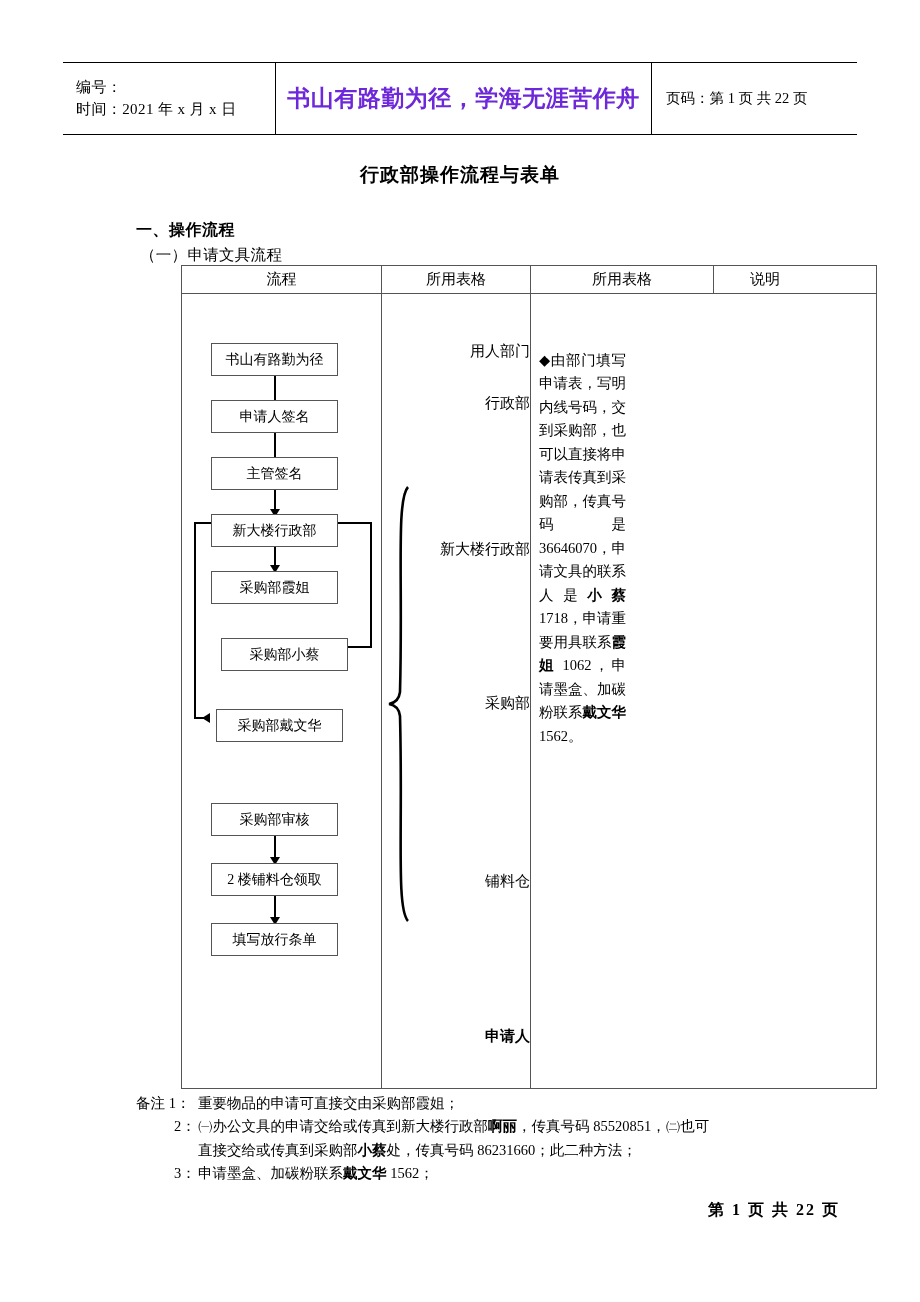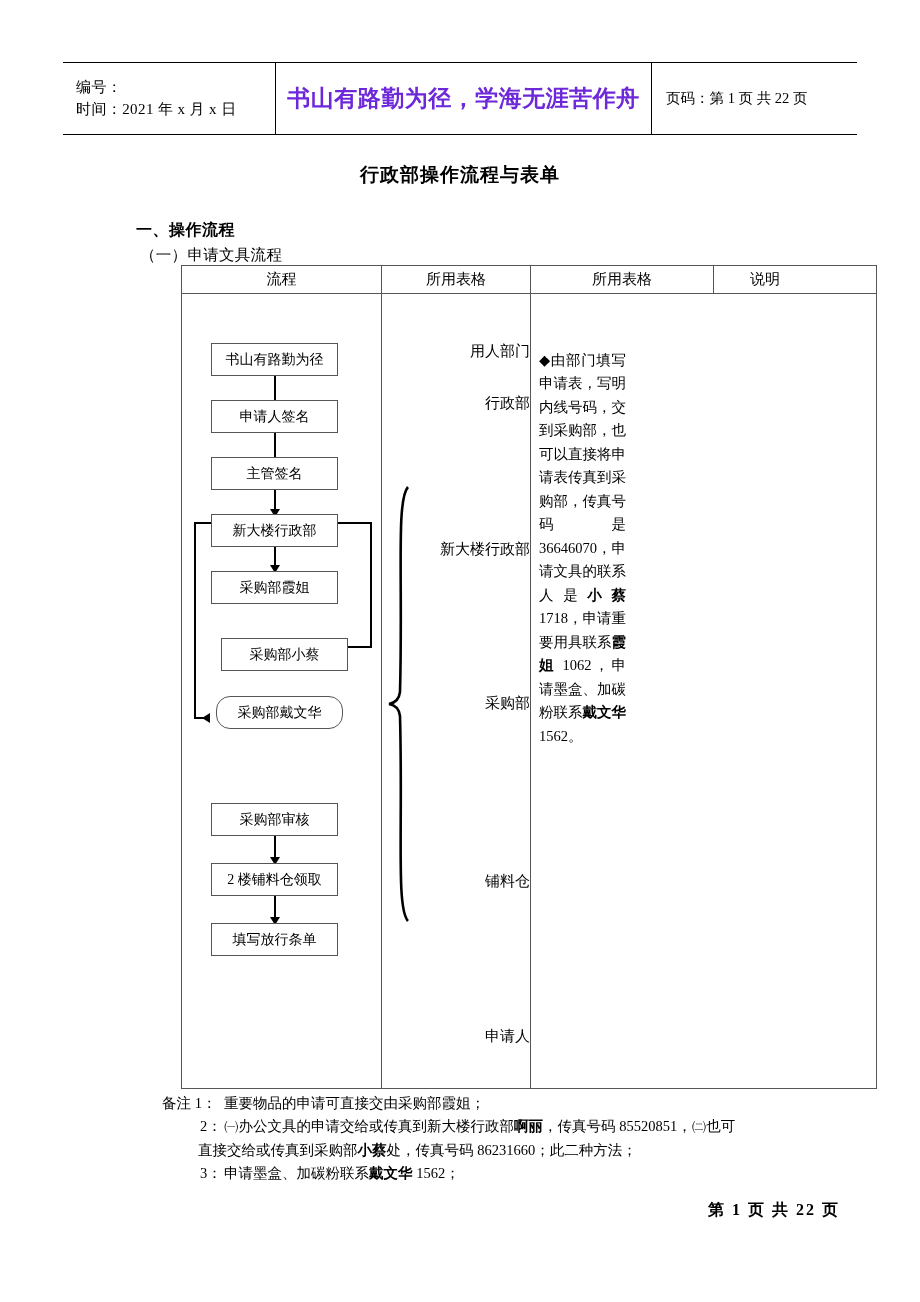--- a/index.html
+++ b/index.html
@@ -175,21 +175,21 @@
   .note b { font-weight: bold; }
 
   
   .remarks {
     position: absolute;
     left: 136px; top: 1092px;
     width: 700px;
     font-size: 14.5px;
     line-height: 1.62;
   }
-  .rm-row { display: flex; margin-left: 26px; }
+  .rm-row { display: flex; }
   .rm-tag { width: 62px; flex: none; white-space: nowrap; }
   .rm-tag.indent { padding-left: 38px; width: 62px; }
   .rm-body { flex: 1; }
   .rm-cont { padding-left: 62px; }
   .remarks b { font-weight: bold; }
 
   
   .page-footer {
     position: absolute;
     left: 0; top: 1200px; width: 920px;
@@ -258,38 +258,38 @@
         <div class="arrow-d" style="left:88px; top:563px;"></div>
         <div class="conn v" style="left:92px; top:602px; height:24px;"></div>
         <div class="arrow-d" style="left:88px; top:623px;"></div>
 
         <div class="fbox" style="top:49px;">书山有路勤为径</div>
         <div class="fbox" style="top:106px;">申请人签名</div>
         <div class="fbox" style="top:163px;">主管签名</div>
         <div class="fbox" style="top:220px;">新大楼行政部</div>
         <div class="fbox" style="top:277px;text-align:center;">采购部霞姐</div>
         <div class="fbox" style="top:344px; left:39px;">采购部小蔡</div>
-        <div class="fbox" style="top:402px; left:34px;border-radius:14px;">采购部戴文华</div>
+        <div class="fbox" style="top:415px; left:34px;">采购部戴文华</div>
         <div class="fbox" style="top:509px;">采购部审核</div>
         <div class="fbox" style="top:569px;">2 楼铺料仓领取</div>
         <div class="fbox" style="top:629px;">填写放行条单</div>
       </div>
     </div>
 
     <div class="col-2">
       <div class="dept">
         <svg class="brace" viewBox="0 0 24 440" preserveAspectRatio="none">
           <path d="M22 3 C10 16 17 95 14 208 C13 216 9 219 3 220 C9 221 13 224 14 232 C17 345 10 424 22 437" fill="none" stroke="#000" stroke-width="2.6"></path>
         </svg>
         <div class="dept-label" style="top:48px;">用人部门</div>
         <div class="dept-label" style="top:100px;">行政部</div>
         <div class="dept-label" style="top:246px;">新大楼行政部</div>
         <div class="dept-label" style="top:400px;">采购部</div>
         <div class="dept-label" style="top:578px;">铺料仓</div>
-        <div class="dept-label" style="top:733px;">申请人</div>
+        <div class="dept-label" style="top:733px;font-weight:bold;">申请人</div>
       </div>
     </div>
 
 
     <div class="col-4">
       <div class="note"><span>◆由部门填写申请表，写明内线号码，交到采购部，也可以直接将申请表传真到采购部，传真号码是 36646070，申请文具的联系人是</span><b>小蔡</b><span> 1718，申请重要用具联系</span><b>霞姐</b><span> 1062，申请墨盒、加碳粉联系</span><b>戴文华</b><span> 1562。</span></div>
     </div>
 
   </div>
 </div>

